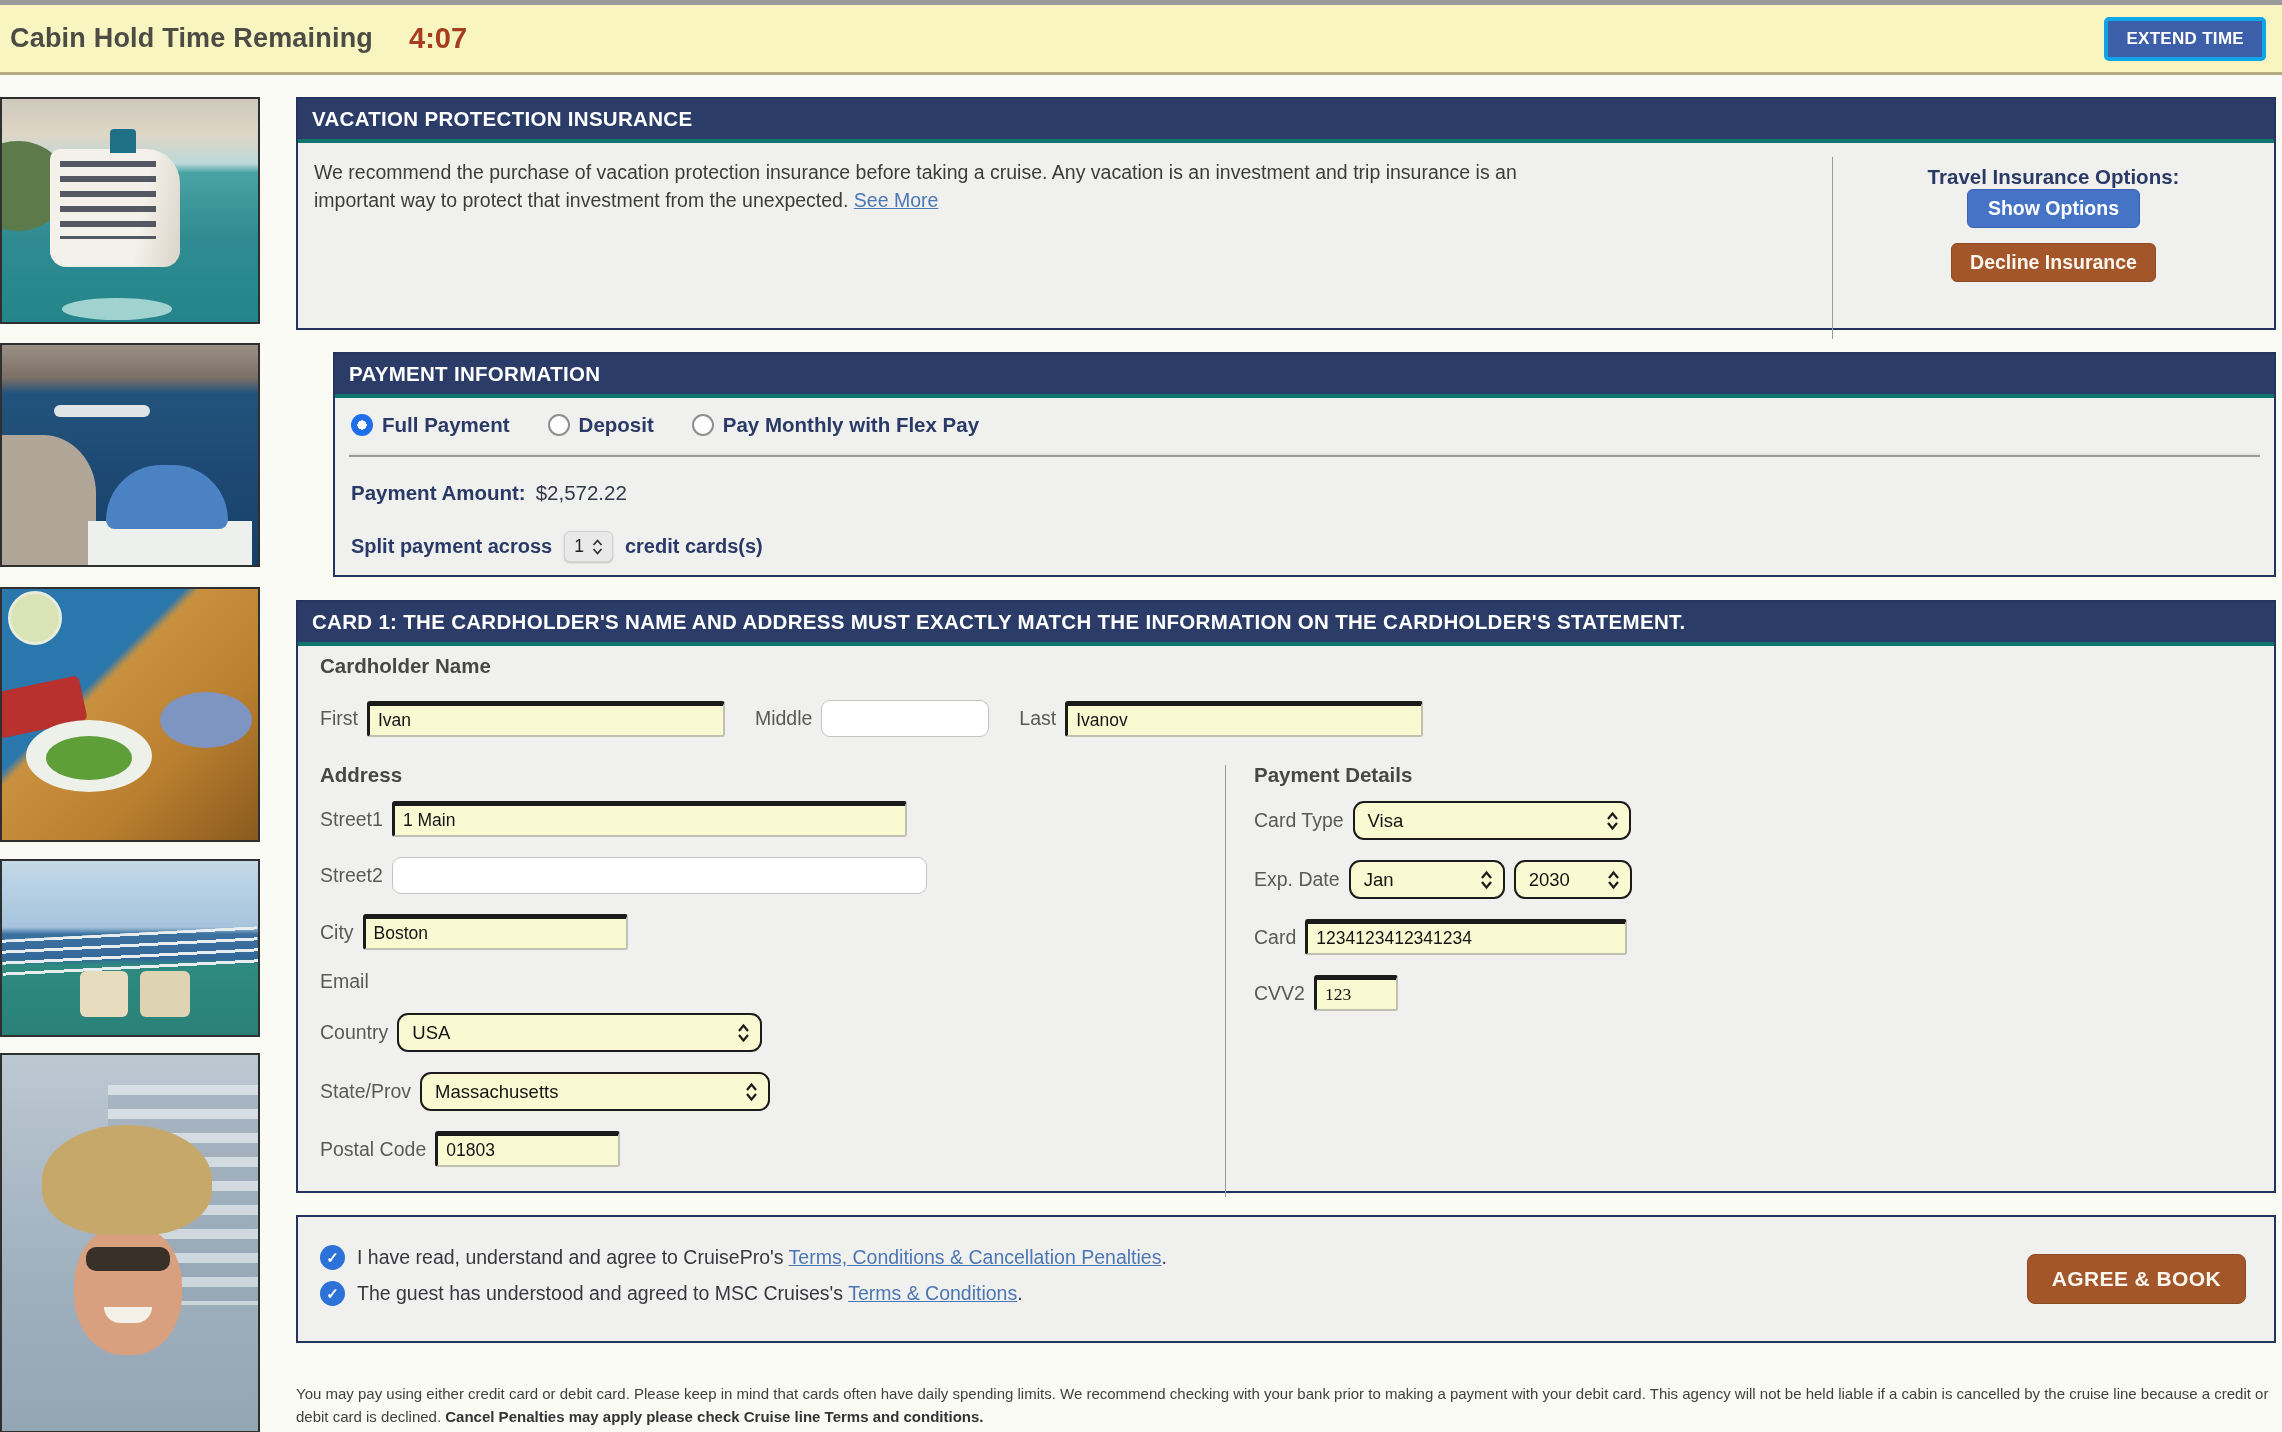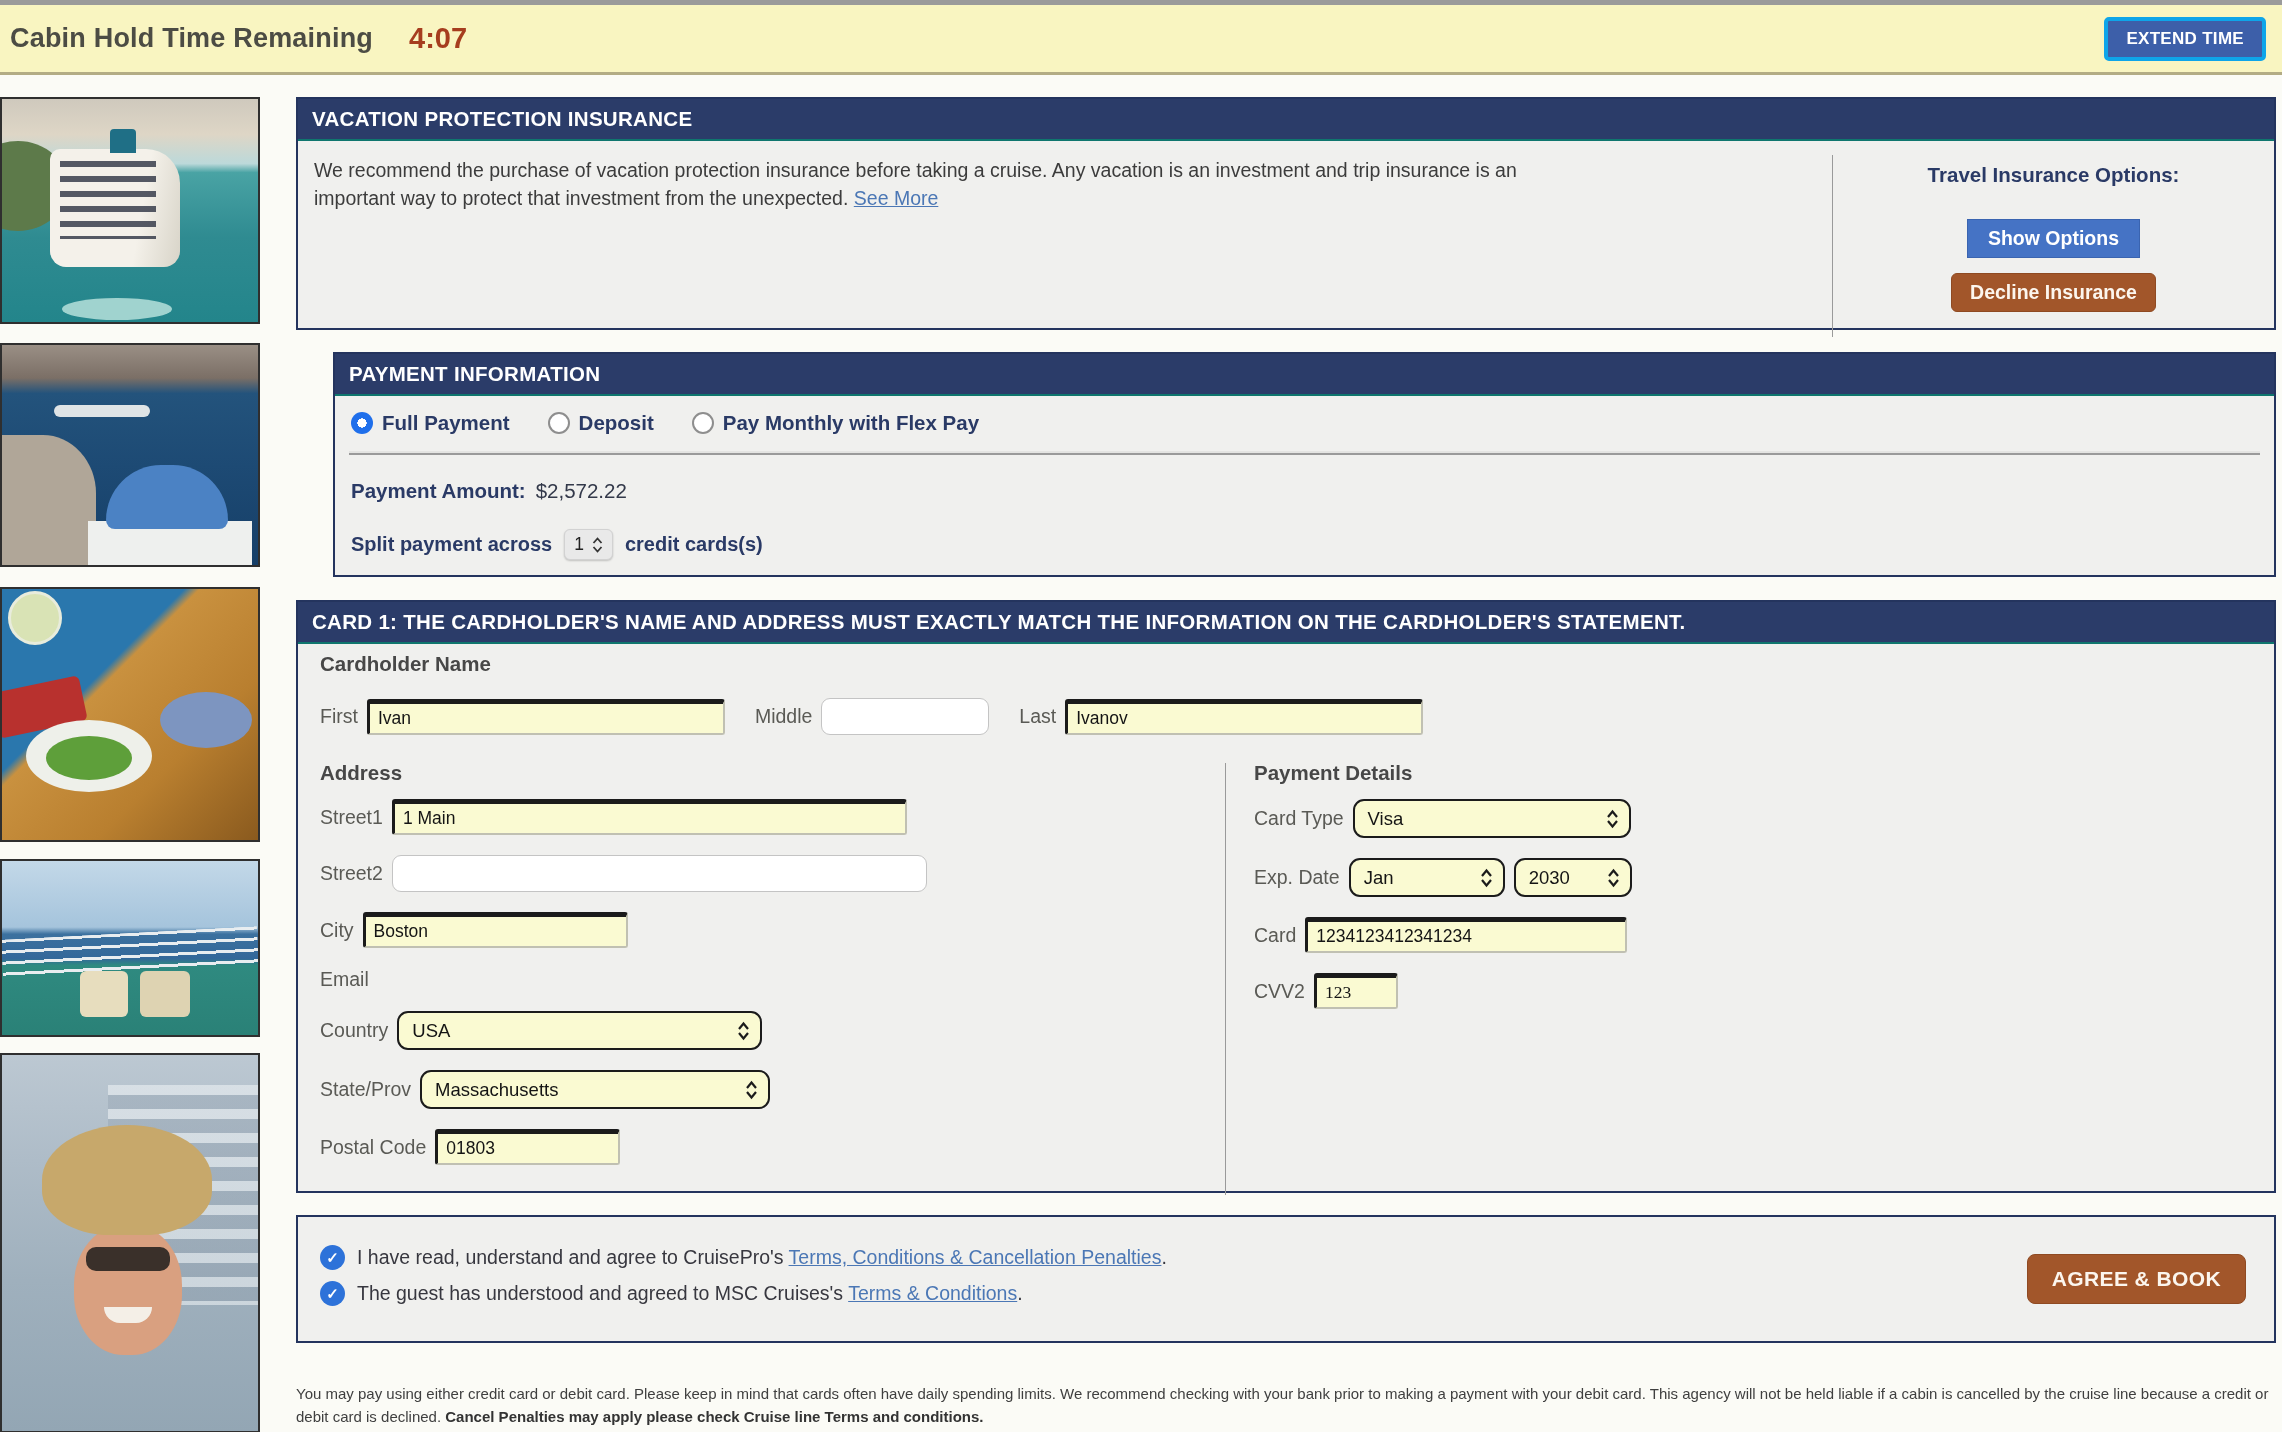--- a/index.html
+++ b/index.html
@@ -59,32 +59,32 @@
     background:repeating-linear-gradient(180deg, rgba(240,244,246,.8) 0 10px, rgba(140,155,170,.5) 10px 24px); opacity:.7; }
   .ph5 .hat { position:absolute; left:40px; top:70px; width:170px; height:110px; background:#c7a86b; border-radius:50% 50% 40% 40%; }
   .ph5 .face { position:absolute; left:72px; top:170px; width:108px; height:130px; background:#d9a080; border-radius:46%; }
   .ph5 .shades { position:absolute; left:84px; top:192px; width:84px; height:24px; background:#3a302a; border-radius:10px; }
   .ph5 .smile { position:absolute; left:102px; top:252px; width:48px; height:16px; background:#f4efe7; border-radius:0 0 24px 24px; }
   
   .main { position:absolute; left:296px; top:97px; width:1980px; }
   .section { border:2px solid #24345E; background:#F0F0EE; }
   .section-header {
     background:#2B3C69; color:#fff; font-weight:bold; font-size:20.5px;
-    padding:8px 14px; letter-spacing:.3px; border-bottom:2px solid #0f766e;
+    padding:8px 14px; letter-spacing:.3px; border-bottom:4px solid #0f766e;
   }
   
   .sec-insurance { height:233px; margin-bottom:22px; display:flex; flex-direction:column; }
   .ins-body { display:flex; flex:1; padding:12px 0; }
   .ins-text { width:1262px; padding:4px 16px; font-size:19.5px; line-height:1.42; color:#3C3C3C; }
   .ins-text a { color:#4B77B5; text-decoration:underline; }
   .ins-divider { width:0; border-left:1px solid #9A9A9A; height:182px; margin:2px 0 0 272px; }
   .ins-right { flex:1; display:flex; flex-direction:column; align-items:center; padding-top:10px; }
   .ins-right-title { font-size:20.5px; font-weight:bold; color:#2A3A66; }
   .btn-blue {
-    margin-top:32px; background:#4573C5; border:1px solid #3A64B0; border-radius:0;
+    margin-top:0; background:#4573C5; border:1px solid #3A64B0; border-radius:6px;
     color:#fff; font-weight:bold; font-size:19.5px; padding:7px 20px; cursor:pointer; font-family:inherit;
   }
   .btn-brown {
     margin-top:15px; background:#A2562A; border:1px solid #8F4A22; border-radius:6px;
     color:#FCF6EE; font-weight:bold; font-size:19.5px; padding:7px 18px; cursor:pointer; font-family:inherit;
   }
   
   .sec-payment { height:225px; margin-bottom:23px;margin-left:37px; }
   .radio-row { display:flex; align-items:center; gap:12px; padding:15px 16px 12px 16px; }
   .radio-opt { display:flex; align-items:center; gap:9px; margin-right:26px; cursor:pointer; }

